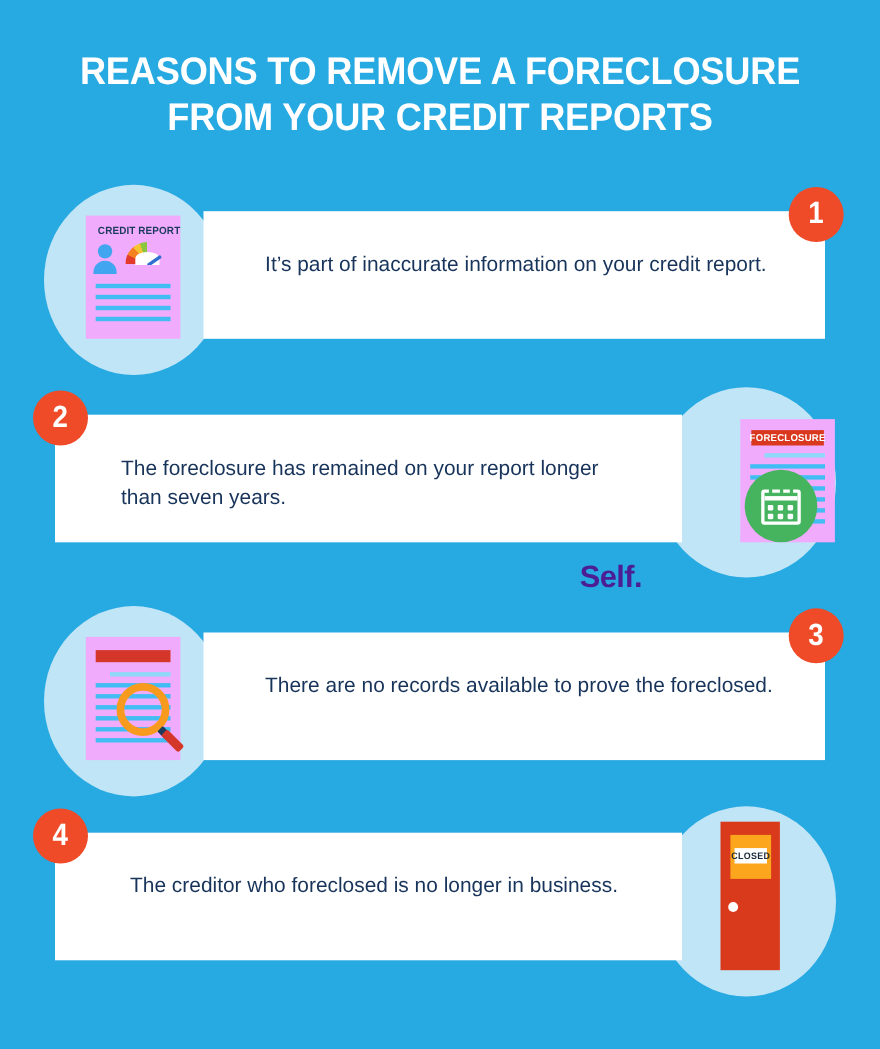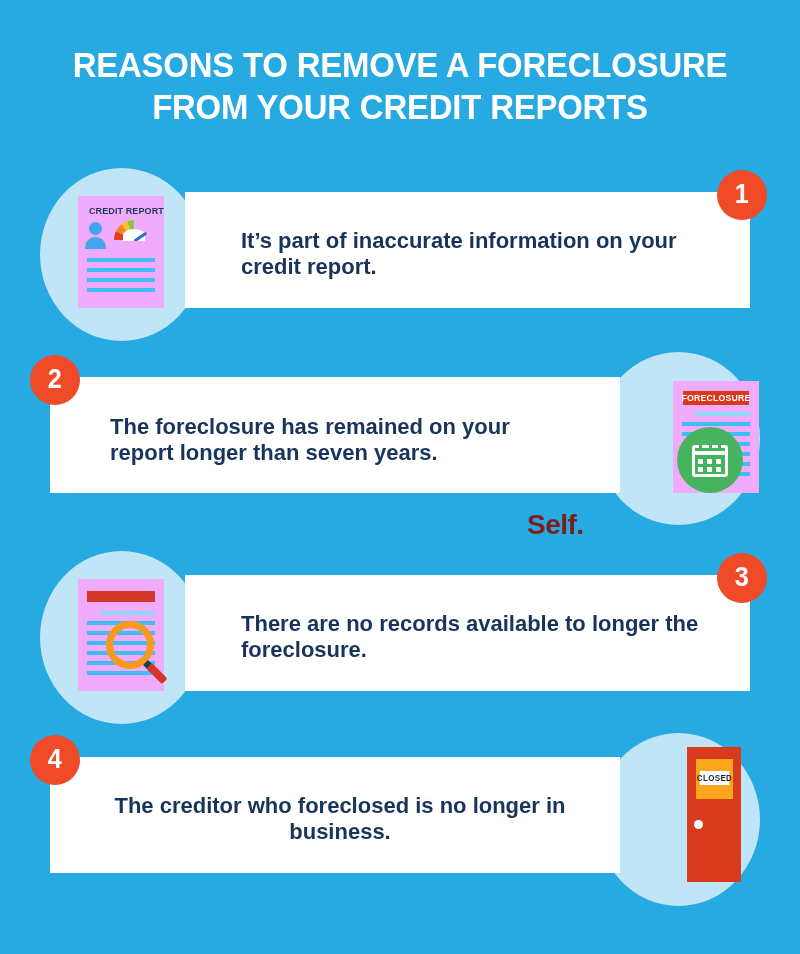--- a/index.html
+++ b/index.html
@@ -23,21 +23,21 @@
   }
   .title div{white-space:nowrap;}
 
   
   .row{position:absolute;left:0;width:800px;}
   .card{
     position:absolute;background:#FFFFFF;
   }
   .card-text{
     position:absolute;
-    color:#18345B;font-weight:bold;font-size:22px;line-height:26px;
+    color:#18345B;font-weight:normal;font-size:19px;line-height:26px;
   }
 
   
   .circle{
     position:absolute;border-radius:50%;
     background:#BFE5F7;
   }
 
   
   .badge{
@@ -97,21 +97,21 @@
   .closed-sign{
     position:absolute;background:#FFFFFF;color:#1B2A3A;
     font-weight:bold;font-size:8.5px;letter-spacing:0.3px;
     display:flex;align-items:center;justify-content:center;
     transform:scaleX(0.95);
   }
   .knob{position:absolute;background:#FFFFFF;border-radius:50%;}
 
   
   .logo{
-    position:absolute;color:#7f1d1d;font-weight:bold;
+    position:absolute;color:#4c1d95;font-weight:bold;
     font-size:28px;letter-spacing:-0.5px;
   }
 </style>
 </head>
 <body>
 
 <div class="canvas">
 
   <div class="title">
     <div>REASONS TO REMOVE A FORECLOSURE</div>
@@ -200,33 +200,33 @@
       <div class="doc-line" style="left:9px;top:62px;width:68px;"></div>
       <div class="doc-line" style="left:9px;top:72px;width:68px;"></div>
       <div class="doc-line" style="left:9px;top:82px;width:68px;"></div>
       <div class="doc-line" style="left:9px;top:92px;width:68px;"></div>
     </div>
 
     <div class="mag-ring" style="left:106px;top:621px;width:48px;height:48px;"></div>
     <div class="mag-neck" style="left:148px;top:660px;width:10px;height:7px;transform:rotate(45deg);"></div>
     <div class="mag-handle" style="left:152px;top:663px;width:22px;height:8px;transform:rotate(45deg);"></div>
 
-    <div class="card-text" style="left:241px;top:611px;width:470px;">There are no records available to longer the foreclosure.</div>
+    <div class="card-text" style="left:241px;top:611px;width:470px;">There are no records available to prove the foreclosed.</div>
 
     <div class="badge" style="left:717px;top:553px;">
       <span>3</span>
     </div>
   </div>
 
   <div class="row">
     <div class="circle" style="left:597px;top:733px;width:163px;height:173px;"></div>
 
     <div class="card" style="left:50px;top:757px;width:570px;height:116px;"></div>
 
-    <div class="door" style="left:655px;top:747px;width:54px;height:135px;margin-left:32px;">
+    <div class="door" style="left:655px;top:747px;width:54px;height:135px;">
       <div class="door-window" style="left:9px;top:12px;width:37px;height:40px;">
         <div class="closed-sign" style="left:3px;top:12px;width:31px;height:14px;">CLOSED</div>
       </div>
       <div class="knob" style="left:7px;top:73px;width:9px;height:9px;"></div>
     </div>
 
     <div class="card-text" style="left:110px;top:793px;width:460px;text-align:center;">The creditor who foreclosed is no longer in business.</div>
 
     <div class="badge" style="left:30px;top:735px;">
       <span>4</span>

